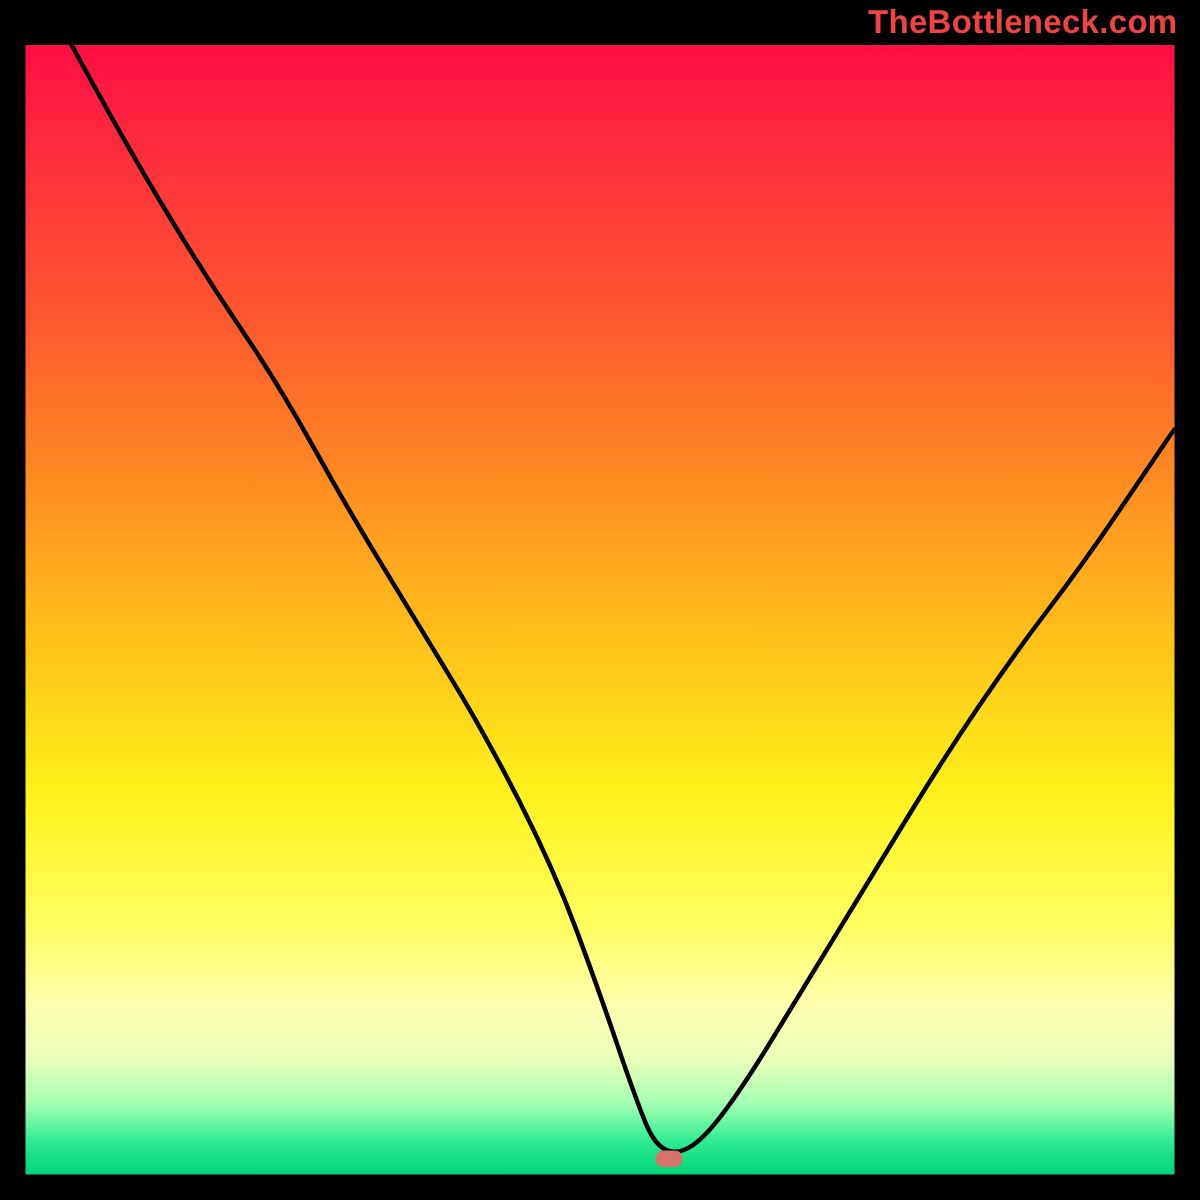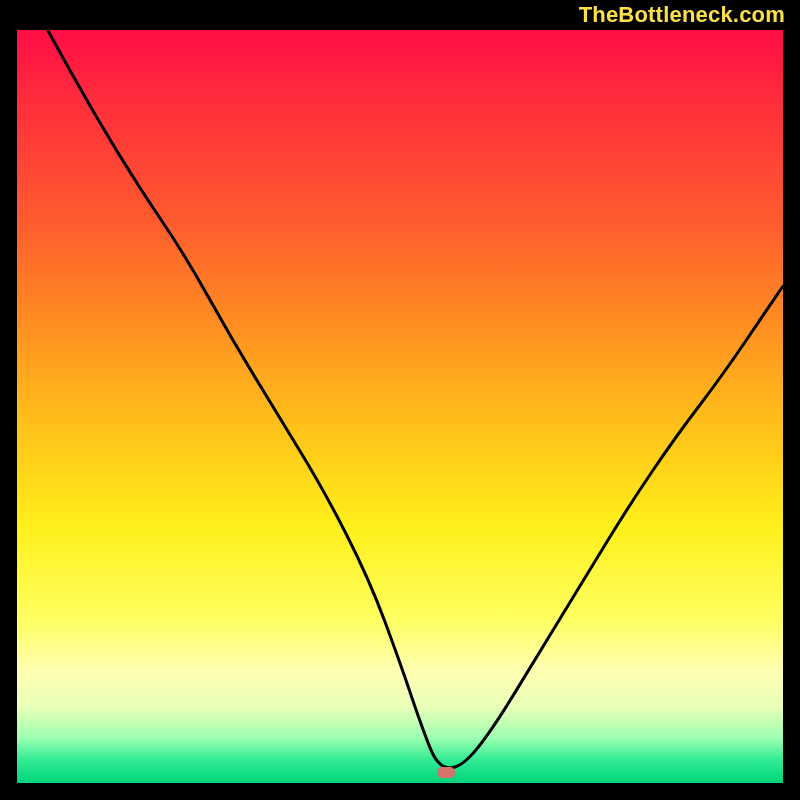--- a/index.html
+++ b/index.html
@@ -16,21 +16,21 @@
     width: 800px;
     height: 800px;
     background: #000;
   }
   .watermark {
     position: absolute;
     top: 2px;
     right: 15px;
     font-size: 22px;
     font-weight: bold;
-    color: #fde047;
+    color: #ef4444;
     letter-spacing: 0.2px;
   }
   .plot-area {
     position: absolute;
     left: 17px;
     top: 30px;
     width: 766px;
     height: 753px;
     
     background: linear-gradient(

